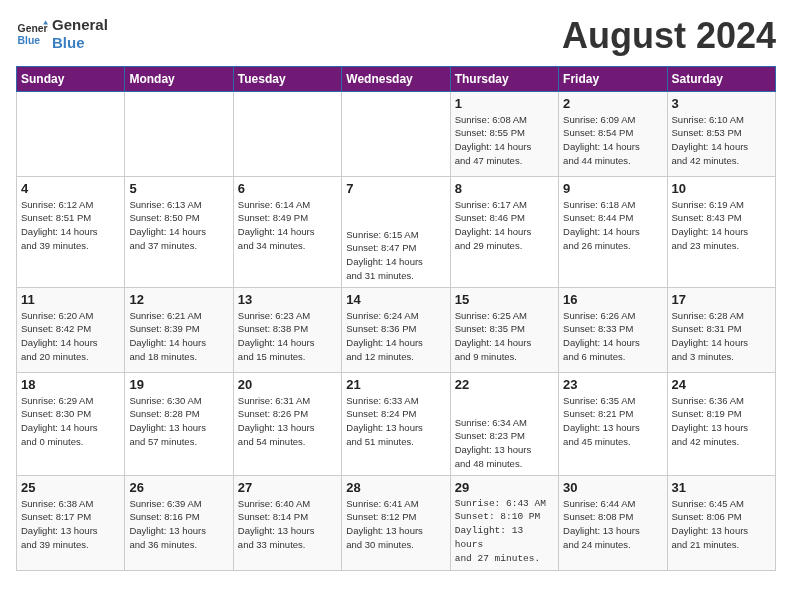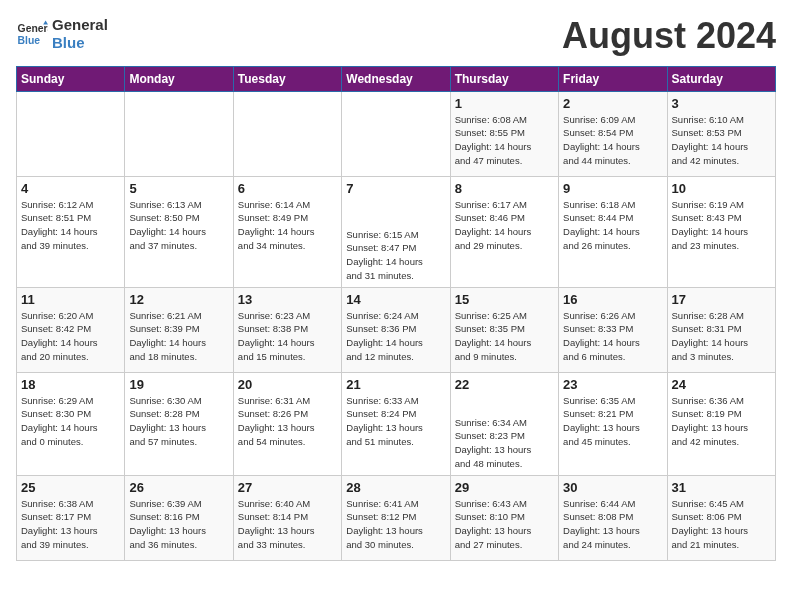--- a/index.html
+++ b/index.html
@@ -316,21 +316,21 @@
         </td>
         <td>
           <span class="day-number">28</span>
           <div class="day-info" style="white-space: pre-line;">Sunrise: 6:41 AM
 Sunset: 8:12 PM
 Daylight: 13 hours
 and 30 minutes.</div>
         </td>
         <td>
           <span class="day-number">29</span>
-          <div class="day-info" style="white-space: pre-line;">Sunrise: 6:43 AM
+          <div class="day-info" style="white-space: pre-line; font-family: Liberation Mono, monospace;">Sunrise: 6:43 AM
 Sunset: 8:10 PM
 Daylight: 13 hours
 and 27 minutes.</div>
         </td>
         <td>
           <span class="day-number">30</span>
           <div class="day-info" style="white-space: pre-line;">Sunrise: 6:44 AM
 Sunset: 8:08 PM
 Daylight: 13 hours
 and 24 minutes.</div>

